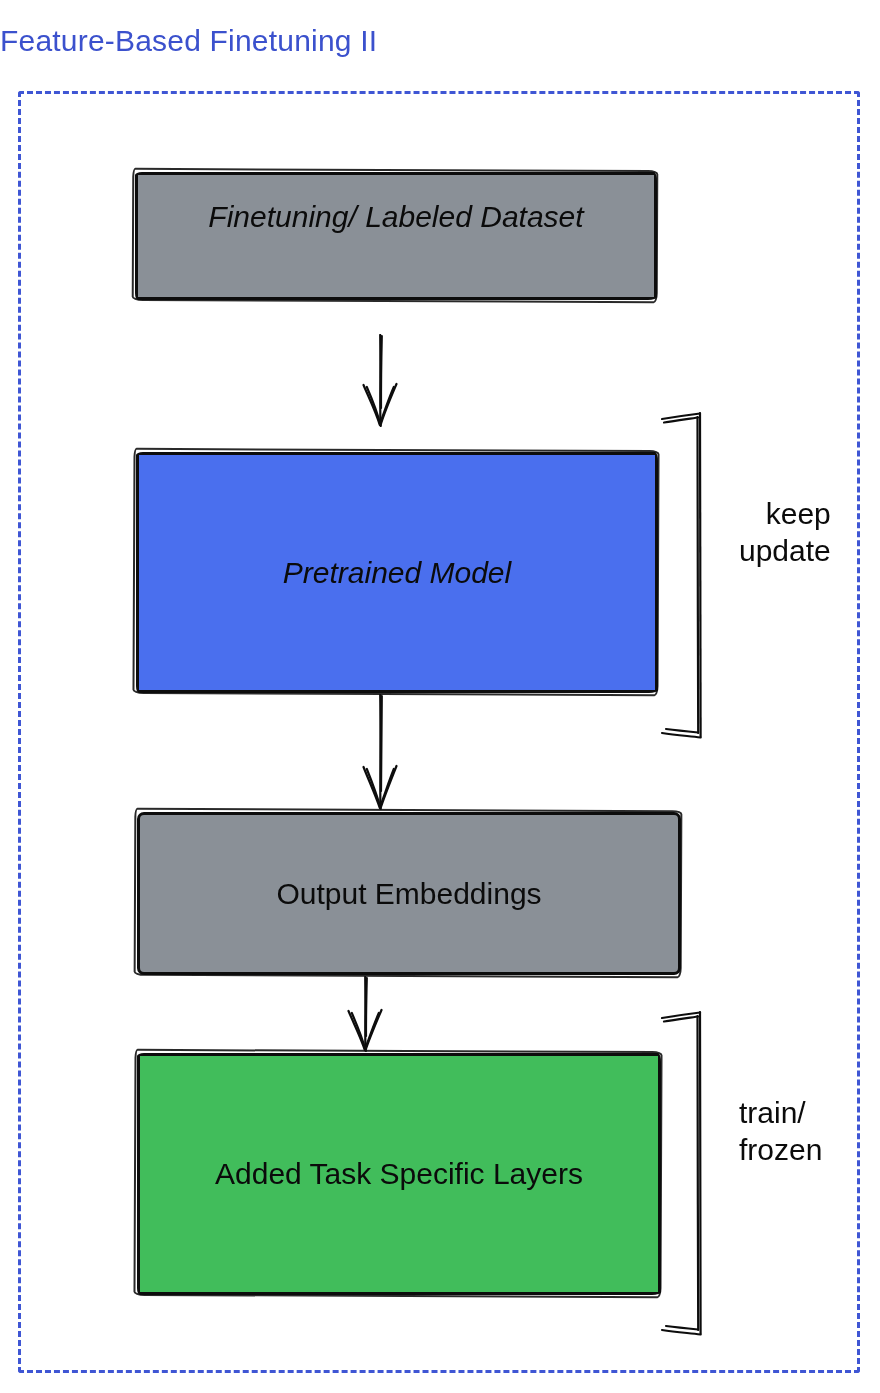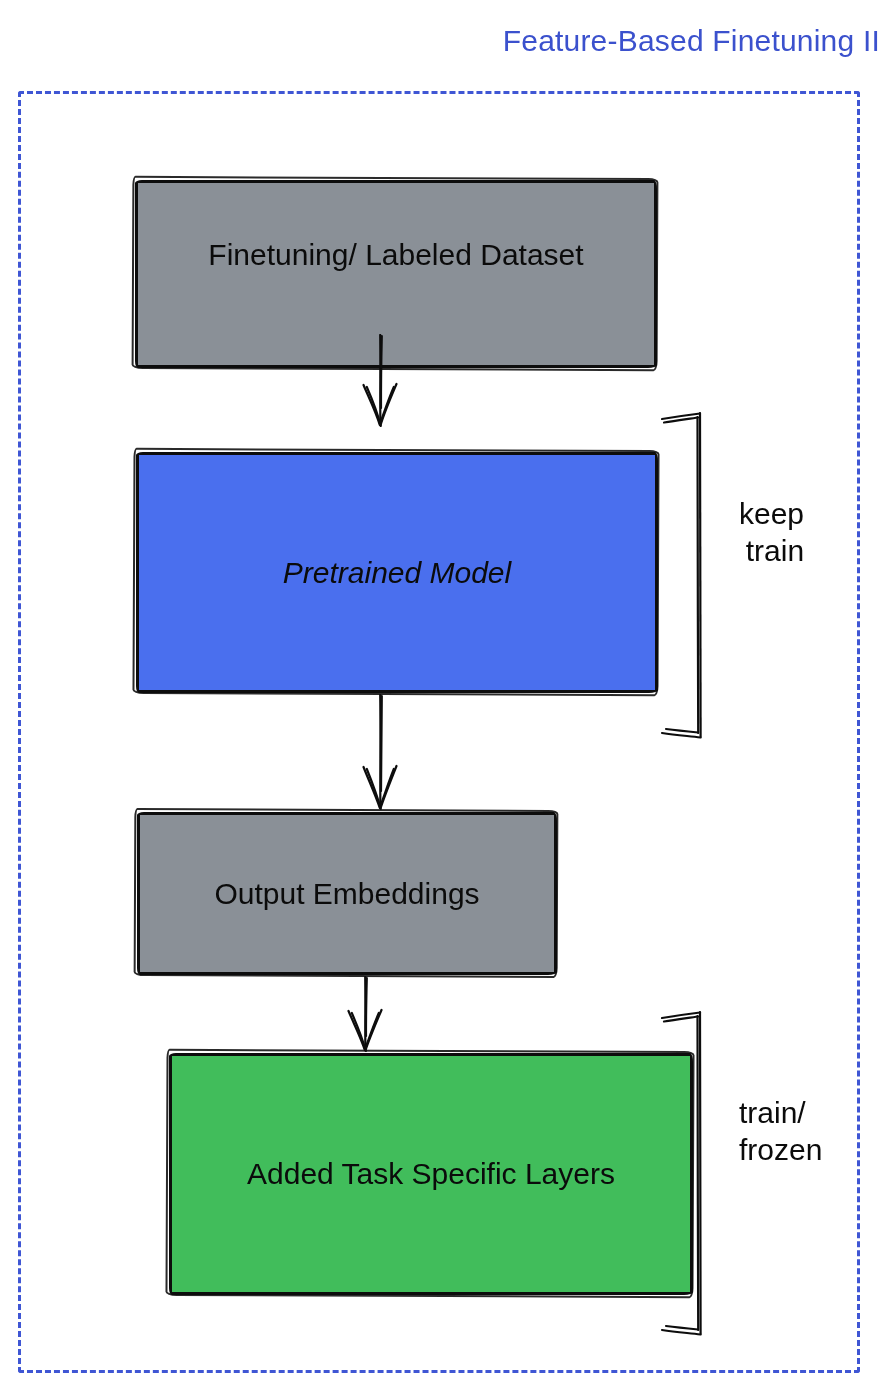--- a/index.html
+++ b/index.html
@@ -9,21 +9,21 @@
     height: 1393px;
     background: #ffffff;
     font-family: "Liberation Sans", sans-serif;
     overflow: hidden;
   }
   .title {
     position: absolute;
     left: 0; top: 24px;
     width: 100%;
     margin: 0;
-    text-align: right;
+    text-align: left;
     font-size: 30px;
     font-weight: 400;
     color: #3b51cd;
     letter-spacing: 0.2px;
   }
   .frame {
     position: absolute;
     left: 18px; top: 91px;
     width: 842px; height: 1282px;
     border: 3px dashed #3f56d4;
@@ -73,21 +73,21 @@
 </style>
 </head>
 <body>
 
 <div class="canvas">
 
   <h1 class="title">Feature-Based Finetuning II</h1>
 
   <div class="frame"></div>
 
-  <div class="node node-gray" style="left:135px; top:180px; width:522px; height:188px;">
+  <div class="node node-gray" style="left:135px; top:172px; width:522px; height:128px;font-style:italic;">
     <span class="label-high">Finetuning/ Labeled Dataset</span>
   </div>
 
   <svg class="arrow" style="left:357px; top:334px;" width="46" height="94" viewBox="0 0 46 94">
     <path d="M23.2 1 C23.6 30, 23 58, 23.4 90"></path>
     <path d="M24.8 2 C24.2 28, 23.9 50, 24 74"></path>
     <path d="M6.5 51 C12 64, 19 78, 22.8 91"></path>
     <path d="M9.8 53 C15 65, 20.5 79, 23.8 92"></path>
     <path d="M39.5 50 C34 63, 27.5 78, 23.6 91"></path>
     <path d="M36.8 53 C32 64, 26.8 79, 23 90"></path>
@@ -101,46 +101,46 @@
     <path d="M44 4 C44.8 80, 44 200, 44.6 328"></path>
     <path d="M41.5 8 C42 100, 41.6 220, 42.2 324"></path>
     <path d="M6 10 C18 8, 32 6, 44 4.5"></path>
     <path d="M8 13.5 C20 11.5, 32 10, 42 8.5"></path>
     <path d="M6 324 C20 326, 32 327, 44.5 328.5"></path>
     <path d="M10 320 C22 321.5, 32 322.5, 42 323.5"></path>
   </svg>
 
   <div class="annotation" style="left:739px; top:495px;text-align:right;">
     <span>keep</span>
-    <span>train</span>
+    <span>update</span>
   </div>
 
   <svg class="arrow" style="left:357px; top:694px;" width="46" height="117" viewBox="0 0 46 117">
     <path d="M23.2 1 C23.8 40, 23 80, 23.4 113"></path>
     <path d="M24.8 2 C24.3 40, 24 70, 24 97"></path>
     <path d="M6.5 73 C12 87, 19 102, 22.8 114"></path>
     <path d="M9.8 75 C15 88, 20.5 103, 23.8 115"></path>
     <path d="M39.5 72 C34 86, 27.5 102, 23.6 114"></path>
     <path d="M36.8 75 C32 87, 26.8 103, 23 113"></path>
   </svg>
 
-  <div class="node node-gray" style="left:137px; top:812px; width:420px; height:163px;">
+  <div class="node node-gray" style="left:137px; top:812px; width:544px; height:163px;border-radius:7px;">
     <span>Output Embeddings</span>
   </div>
 
   <svg class="arrow" style="left:342px; top:976px;" width="46" height="77" viewBox="0 0 46 77">
     <path d="M23.2 1 C23.6 25, 23 50, 23.4 73"></path>
     <path d="M24.8 2 C24.2 25, 23.9 42, 24 60"></path>
     <path d="M6.5 35 C12 48, 19 62, 22.8 74"></path>
     <path d="M9.8 37 C15 49, 20.5 63, 23.8 75"></path>
     <path d="M39.5 34 C34 47, 27.5 62, 23.6 74"></path>
     <path d="M36.8 37 C32 48, 26.8 63, 23 73"></path>
   </svg>
 
-  <div class="node node-green" style="left:137px; top:1053px; width:524px; height:242px;margin-left:32px;">
+  <div class="node node-green" style="left:137px; top:1053px; width:524px; height:242px;">
     <span>Added Task Specific Layers</span>
   </div>
 
   <svg class="bracket" style="left:656px; top:1008px;" width="50" height="330" viewBox="0 0 50 330">
     <path d="M44 4 C44.8 80, 44 200, 44.6 326"></path>
     <path d="M41.5 8 C42 100, 41.6 220, 42.2 322"></path>
     <path d="M6 10 C18 8, 32 6, 44 4.5"></path>
     <path d="M8 13.5 C20 11.5, 32 10, 42 8.5"></path>
     <path d="M6 322 C20 324, 32 325, 44.5 326.5"></path>
     <path d="M10 318 C22 319.5, 32 320.5, 42 321.5"></path>

